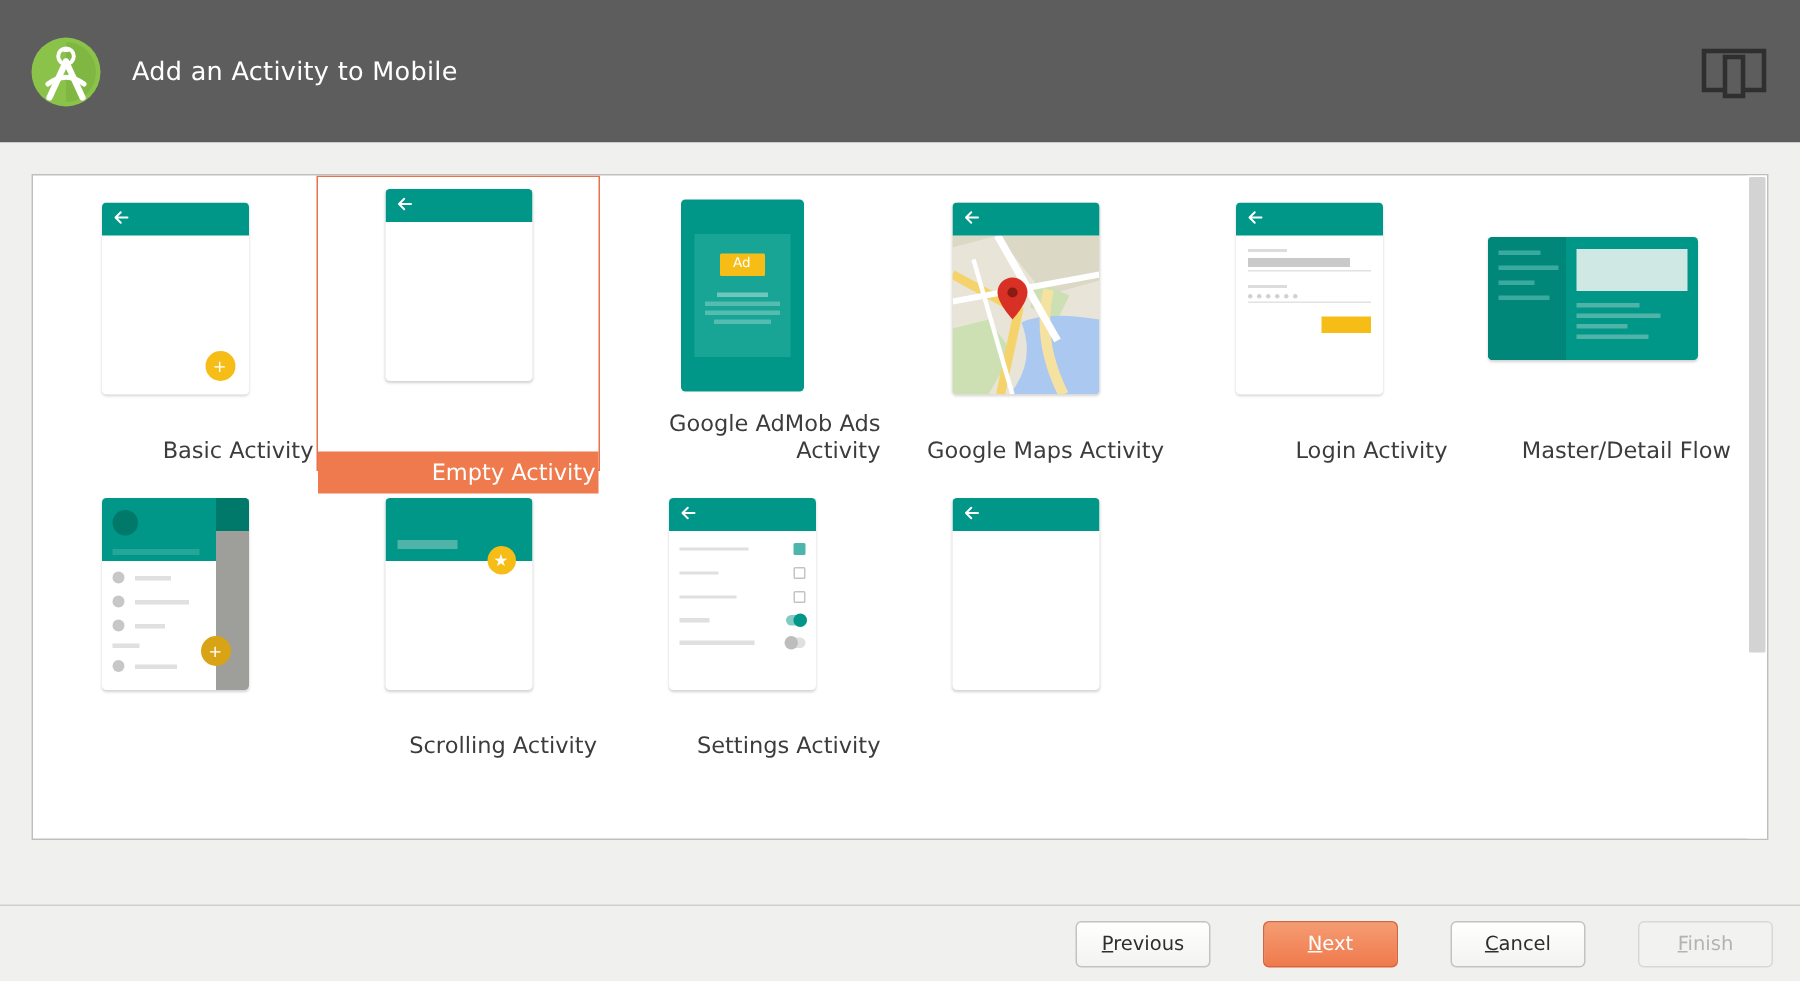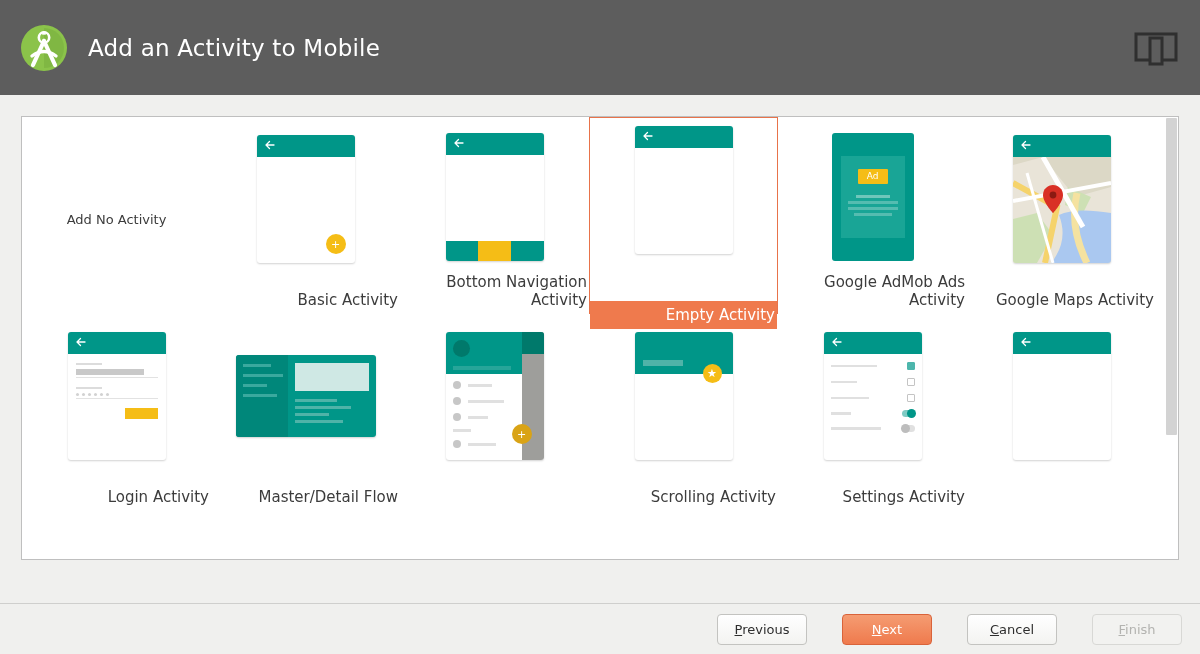--- a/index.html
+++ b/index.html
@@ -14,21 +14,21 @@
 
   
   .header {
     position: absolute; left: 0; top: 0; width: 1200px; height: 95px;
     background: #5d5d5d;
     display: flex; align-items: center;
   }
   .logo { margin-left: 18px; width: 52px; height: 52px; flex: none; }
   .header-title {
     margin-left: 18px; color: #ffffff;
-    font-size: 23px; letter-spacing: .2px; font-weight: 400;
+    font-size: 17px; letter-spacing: .2px; font-weight: 400;
   }
   .formfactor-icon {
     position: absolute; right: 18px; top: 22px; width: 52px; height: 52px;
   }
 
   
   .panel {
     position: absolute; left: 0; top: 95px; width: 1200px; height: 508px;
     background: #f0f0ee;
   }
@@ -247,47 +247,29 @@
   <svg class="formfactor-icon" viewBox="0 0 52 52">
     <rect x="6" y="12" width="40" height="26" fill="none" stroke="#2f2f2f" stroke-width="3"></rect>
     <rect x="20" y="16" width="12" height="26" fill="#5d5d5d" stroke="#2f2f2f" stroke-width="3"></rect>
   </svg>
 </div>
 
 <div class="panel">
   <div class="scrollarea">
     <div class="grid" id="grid">
         <div class="cell">
-          <div class="noactivity">Add No Activity</div>
-        </div>
-        <div class="cell">
           <div class="thumb-wrap">
             <div class="phone">
               <div class="appbar"><span><svg class="back" viewBox="0 0 12 12">
                     <path d="M10 6 H2.5 M5.5 2.5 L2 6 L5.5 9.5" stroke="#fff" stroke-width="1.3" fill="none" stroke-linecap="round" stroke-linejoin="round"></path>
                   </svg></span><span class="kebab"><i class="dot3"></i><i class="dot3"></i><i class="dot3"></i></span></div>
               <div class="fab" style="right:9px;bottom:9px;width:20px;height:20px;">+</div>
             </div>
           </div>
           <div class="cell-label">Basic Activity</div>
-        </div>
-        <div class="cell">
-          <div class="thumb-wrap">
-            <div class="phone">
-              <div class="appbar"><span><svg class="back" viewBox="0 0 12 12">
-                    <path d="M10 6 H2.5 M5.5 2.5 L2 6 L5.5 9.5" stroke="#fff" stroke-width="1.3" fill="none" stroke-linecap="round" stroke-linejoin="round"></path>
-                  </svg></span><span class="kebab"><i class="dot3"></i><i class="dot3"></i><i class="dot3"></i></span></div>
-              <div class="botnav">
-                <i style="flex:1;background:#009688"></i>
-                <i style="flex:1;background:#f5bd16"></i>
-                <i style="flex:1;background:#009688"></i>
-              </div>
-            </div>
-          </div>
-          <div class="cell-label">Bottom Navigation Activity</div>
         </div>
         <div class="cell selected">
           <div class="thumb-wrap">
             <div class="phone">
               <div class="appbar"><span><svg class="back" viewBox="0 0 12 12">
                     <path d="M10 6 H2.5 M5.5 2.5 L2 6 L5.5 9.5" stroke="#fff" stroke-width="1.3" fill="none" stroke-linecap="round" stroke-linejoin="round"></path>
                   </svg></span></div>
             </div>
           </div>
           <div class="cell-label">Empty Activity</div>

